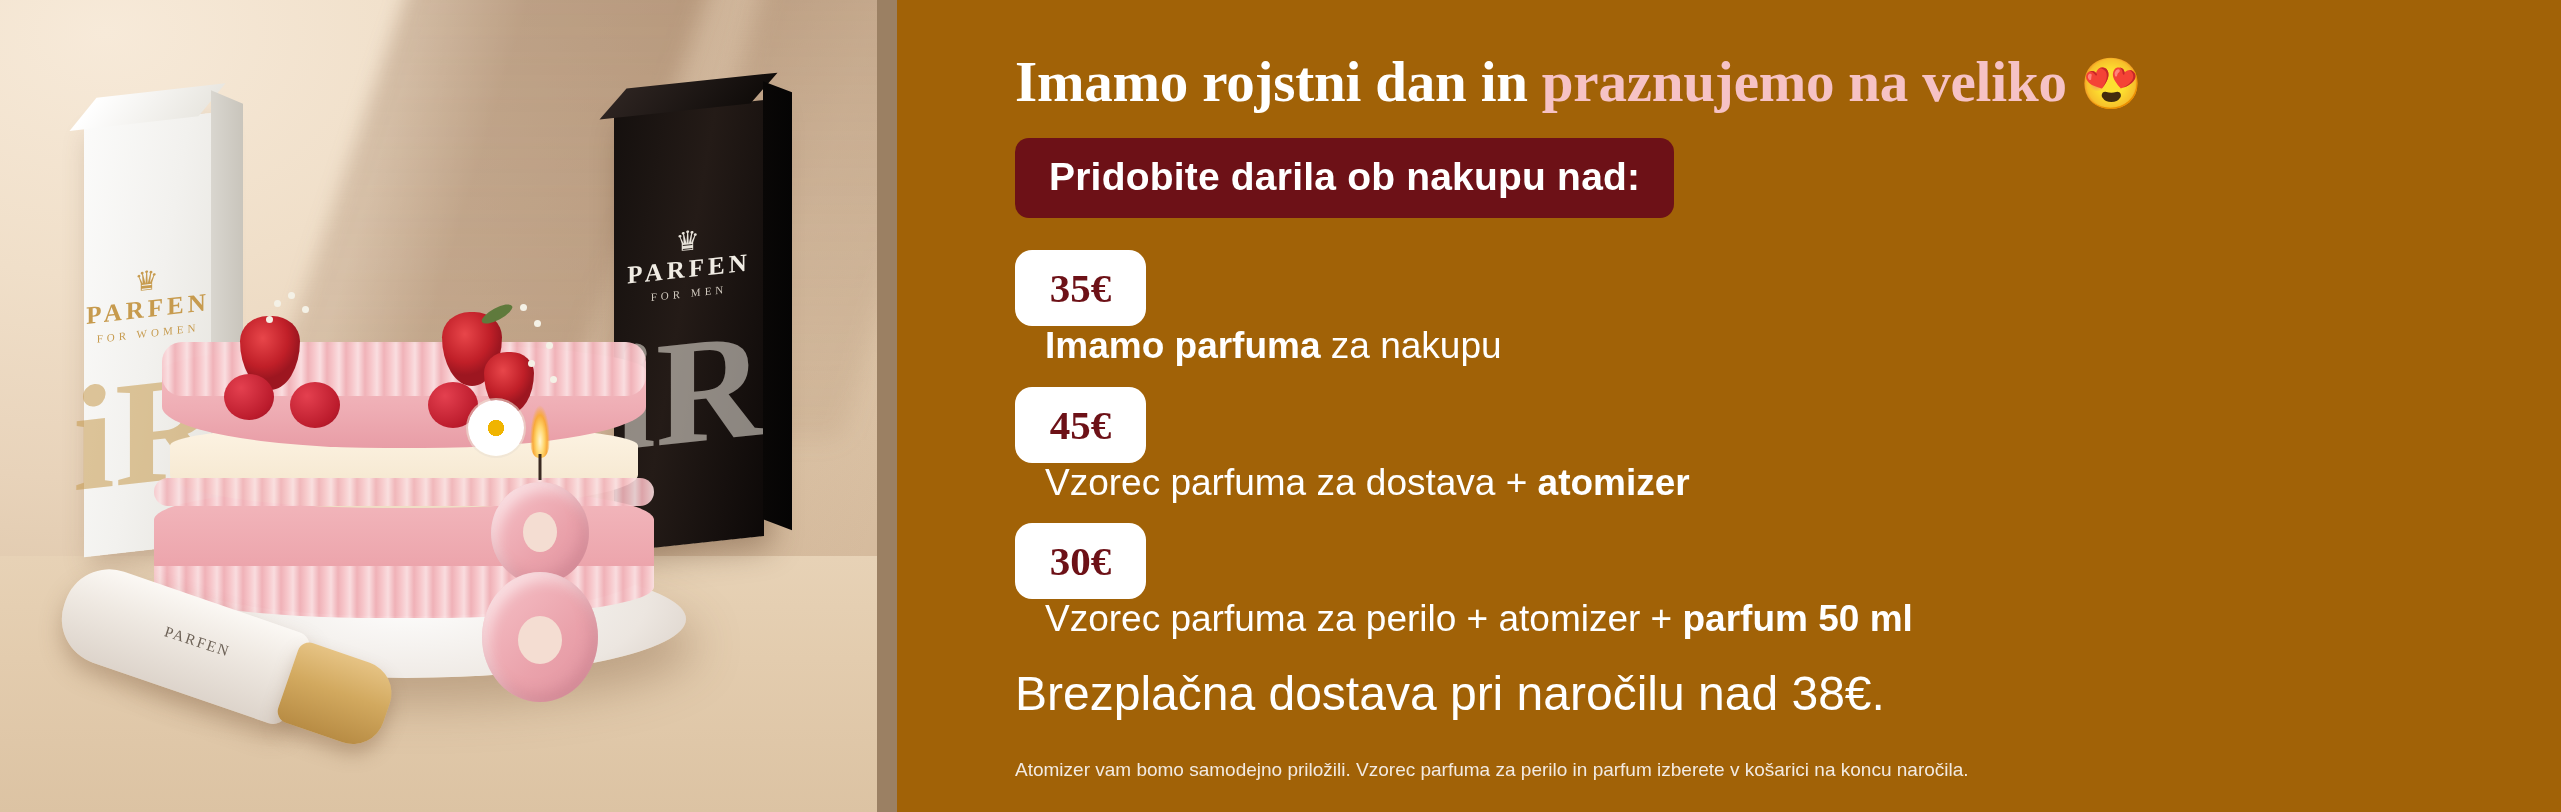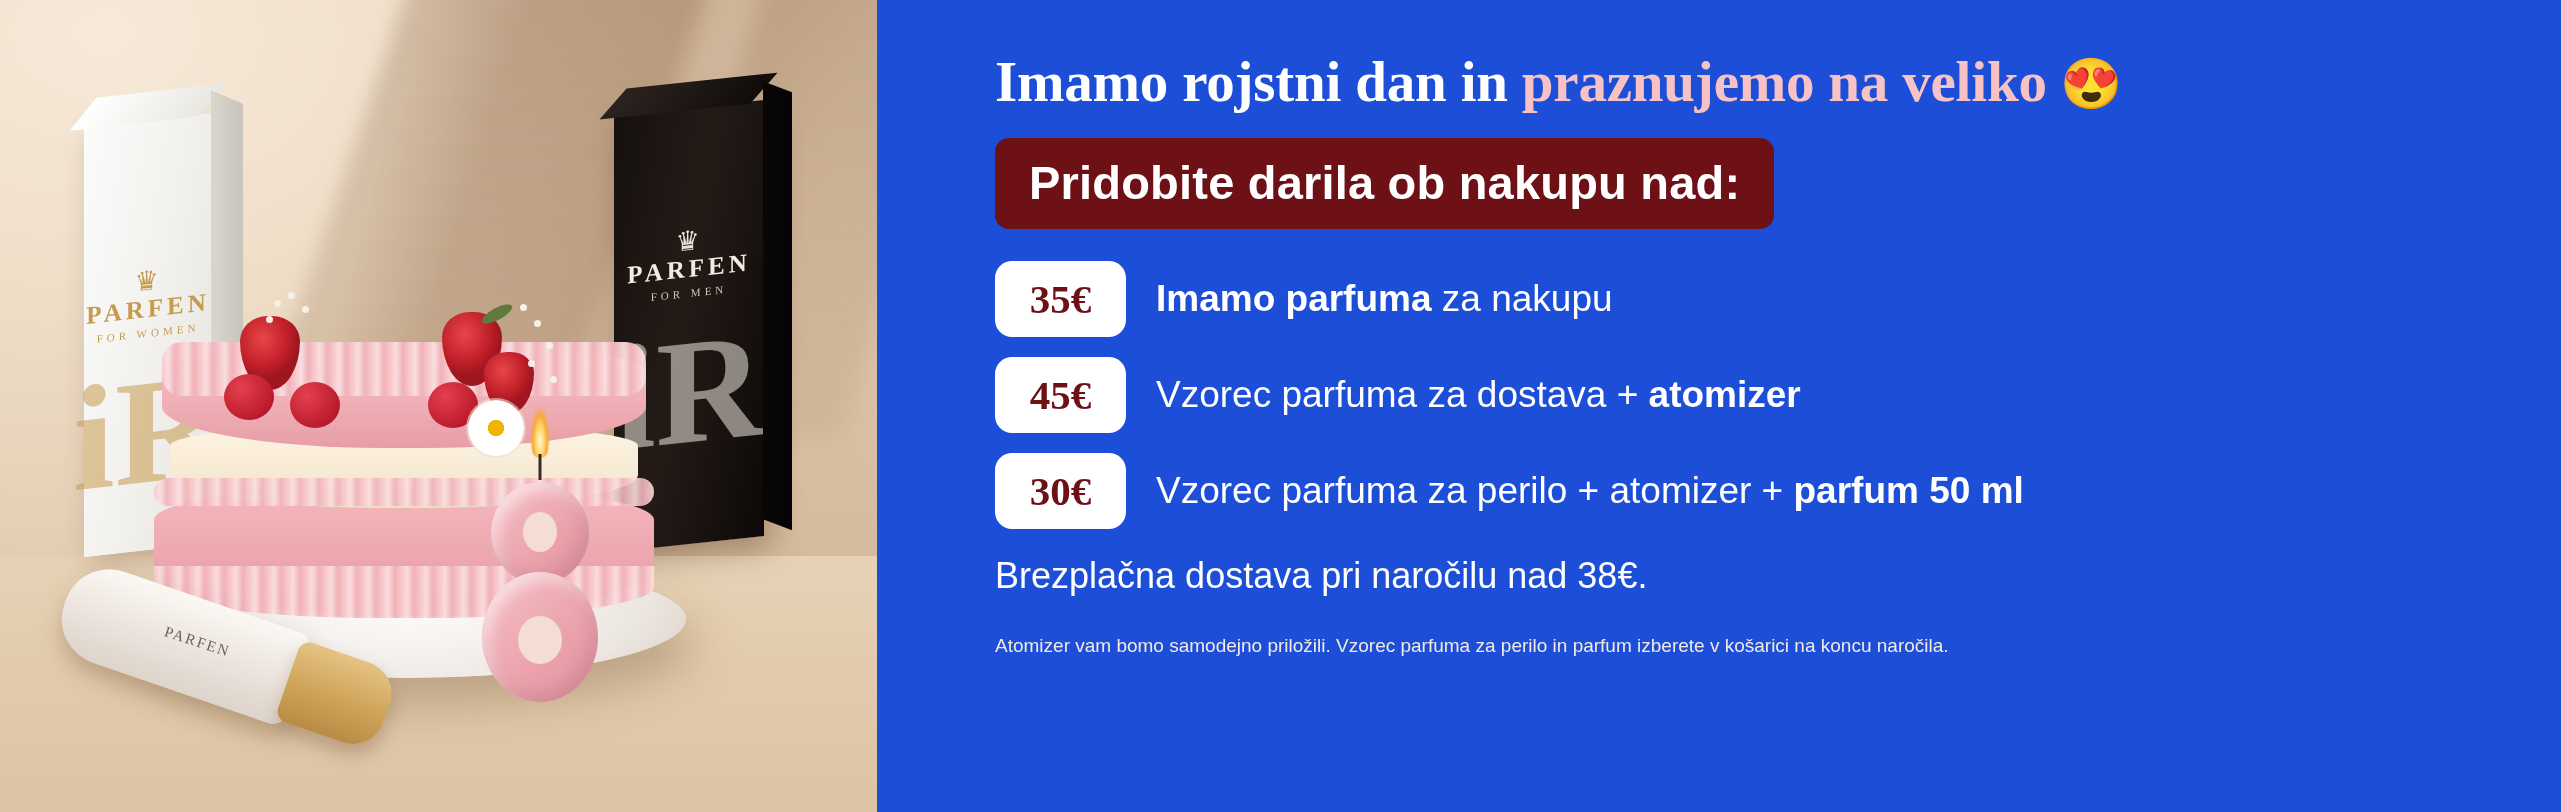--- a/index.html
+++ b/index.html
@@ -217,53 +217,54 @@
     position: absolute; left: 104px; top: 34px;
     font-family: "Liberation Serif", serif;
     font-size: 15px; letter-spacing: 2px; color: #6d6257;
     transform: rotate(-1deg);
   }
 
   
   .content {
     position: relative;
     flex: 1 1 auto;
-    background: #1d4ed8;
+    background: #a16207;
     padding: 52px 0 12px 118px;
+    margin-left: 20px;
   }
   .headline {
     font-family: "Liberation Serif", serif;
     font-weight: 700;
     font-size: 57px;
     line-height: 1.05;
     color: #ffffff;
     white-space: nowrap;
     letter-spacing: -0.2px;
   }
   .headline .pink { color: #f6c2c5; }
   .headline .emoji { font-size: 50px; }
 
   .badge {
     display: inline-block;
     margin-top: 26px;
     background: #6d1117;
     color: #ffffff;
     border-radius: 14px;
     padding: 17px 34px 19px 34px;
-    font-size: 47px;
+    font-size: 39px;
     font-weight: 700;
     letter-spacing: .2px;
     white-space: nowrap;
   }
 
   .tiers { margin-top: 32px; }
   .tier {
     display: flex;
-    align-items: center;
     margin-bottom: 20px;
+    flex-direction: column;
   }
   .price-chip {
     flex: 0 0 auto;
     width: 131px; height: 76px;
     background: #ffffff;
     border-radius: 17px;
     display: flex; align-items: center; justify-content: center;
     font-family: "Liberation Serif", serif;
     font-weight: 700;
     font-size: 41px;
@@ -275,21 +276,21 @@
     color: #ffffff;
     font-size: 37px;
     line-height: 1.1;
     white-space: nowrap;
   }
   .tier-text b { font-weight: 700; }
 
   .shipping {
     margin-top: 26px;
     color: #ffffff;
-    font-size: 36px;
+    font-size: 48px;
     white-space: nowrap;
   }
   .finePrint {
     margin-top: 38px;
     color: #f2eae2;
     font-size: 19px;
     white-space: nowrap;
   }
 </style>
 </head>

